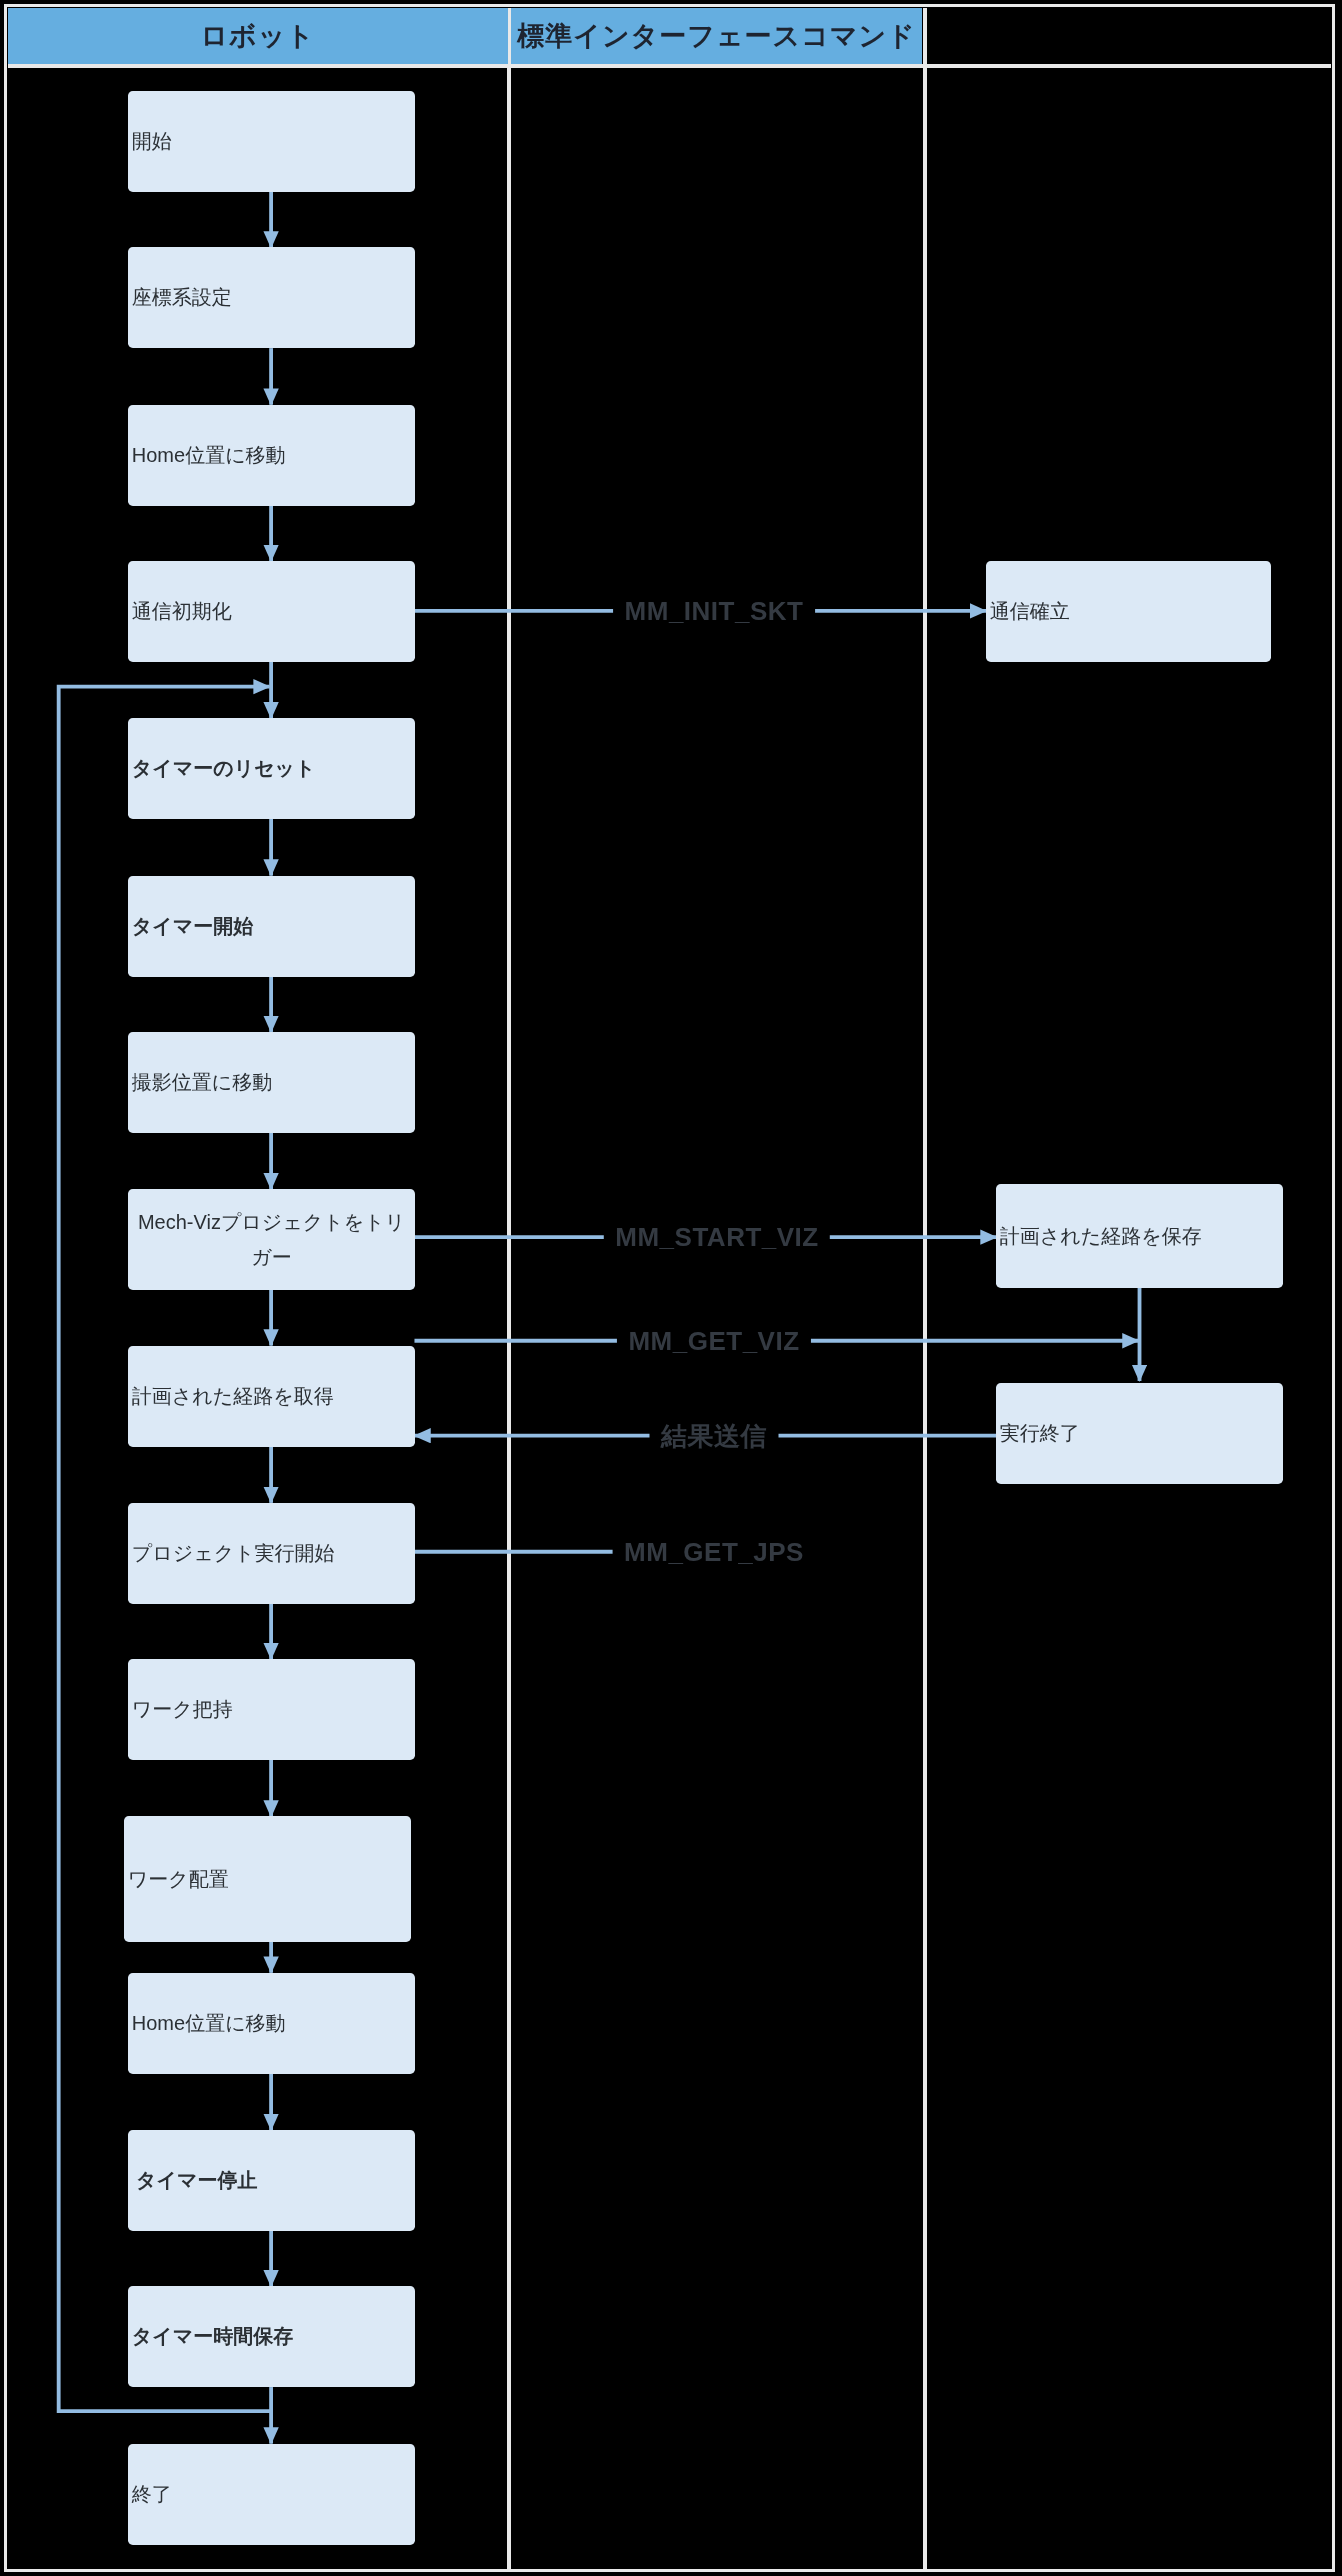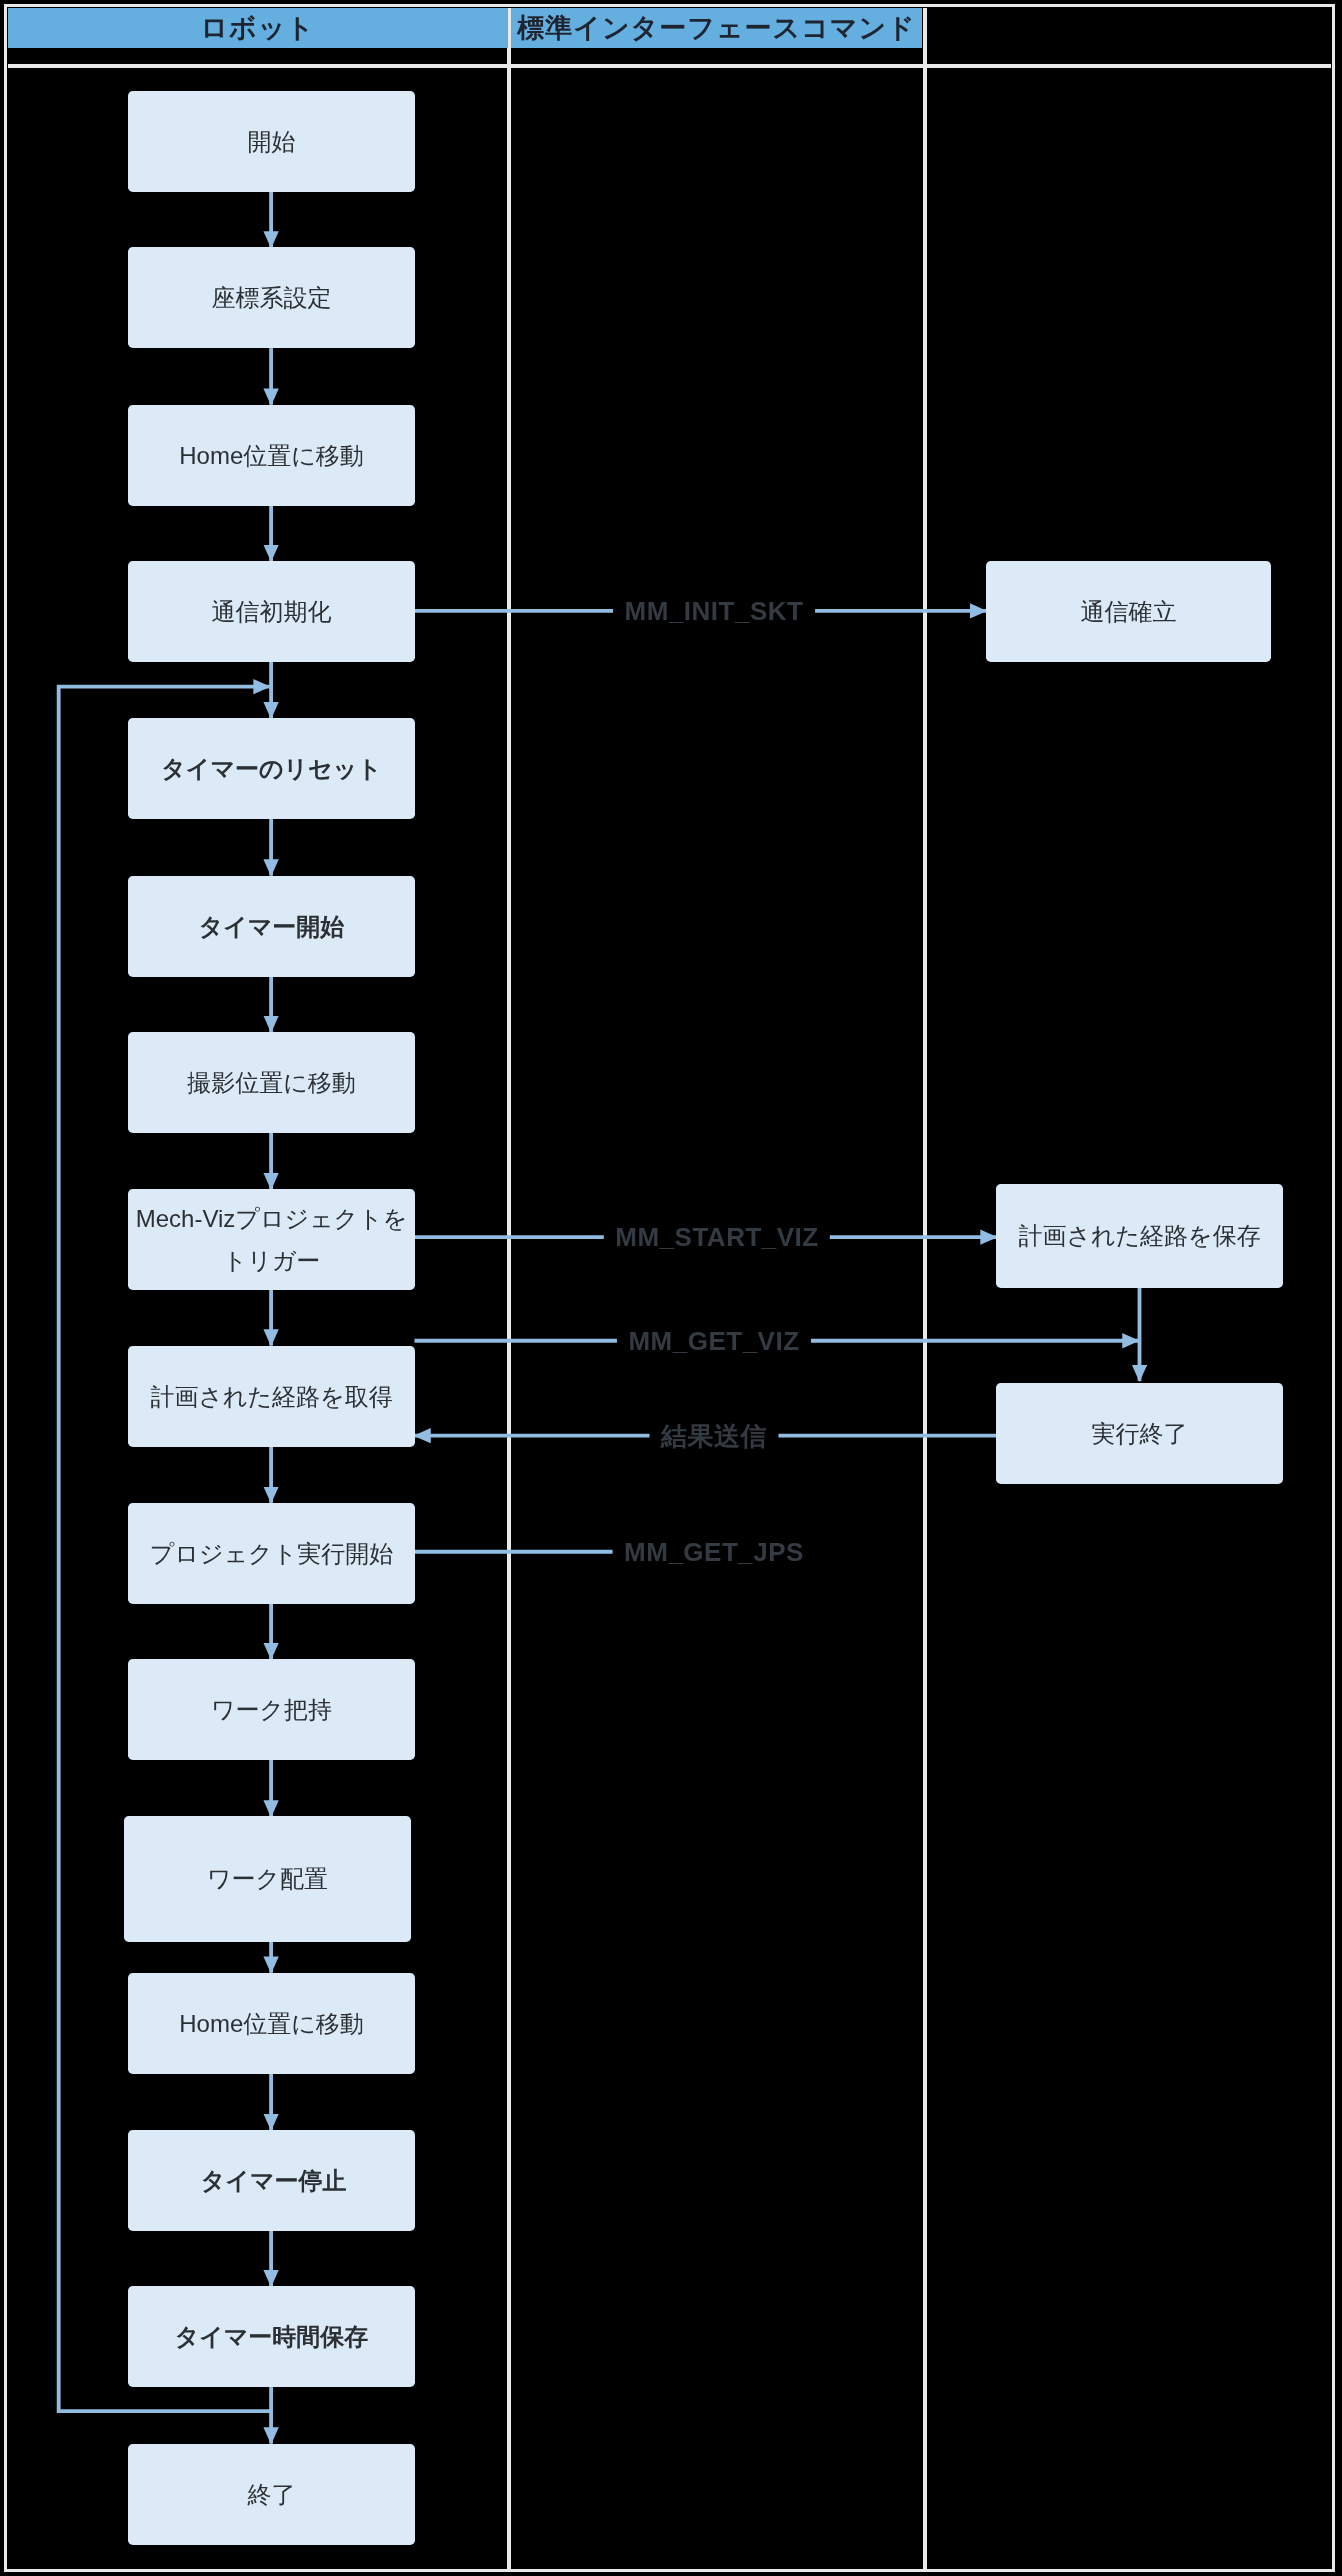--- a/index.html
+++ b/index.html
@@ -2,26 +2,26 @@
 <html style="--header: #65AEE0; --node: #DCE9F6; --grid: #E9E9E9; --bg: #000000; --msgtext: #343A42;"><head>
 <meta charset="utf-8">
 <style>
   html,body{margin:0;padding:0;background:#000;}
   body{width:1343px;height:2576px;position:relative;font-family:"Liberation Sans",sans-serif;}
   .stage{position:absolute;left:0;top:0;width:1343px;height:2576px;background:var(--bg,#000);overflow:hidden;}
   .frame{position:absolute;left:3.8px;top:3.8px;width:1331px;height:2568px;box-sizing:border-box;
          border:3.8px solid var(--grid,#E9E9E9);}
   .vline{position:absolute;top:7.7px;height:2561px;width:3.8px;background:var(--grid,#E9E9E9);}
   .hline{position:absolute;left:7.7px;top:64px;width:1323px;height:3.8px;background:var(--grid,#E9E9E9);}
-  .hcell{position:absolute;top:7.7px;height:40px;background:var(--header,#65AEE0);
+  .hcell{position:absolute;top:7.7px;height:56px;background:var(--header,#65AEE0);
          display:flex;align-items:center;justify-content:center;
          font-weight:bold;font-size:27px;color:#1E2430;letter-spacing:1px;text-align:right;}
   .box{position:absolute;background:var(--node,#DCE9F6);border-radius:4.8px;
-       display:flex;align-items:center;justify-content:center;text-align:center;
-       color:#2B3035;font-size:24px;padding:0 3.8px;box-sizing:border-box;}
+       display:flex;align-items:center;text-align:center;
+       color:#2B3035;font-size:20px;padding:0 3.8px;box-sizing:border-box;}
   .box span{white-space:nowrap;}
   .box.wrap span{white-space:normal;line-height:1.72;}
   .box.bold{font-weight:bold;}
   .msg{position:absolute;transform:translate(-50%,-50%);background:var(--bg,#000);
        color:var(--msgtext,#343A42);font-size:26px;font-weight:600;
        padding:1.9px 11.5px;white-space:nowrap;letter-spacing:0.5px;}
   svg.edges{position:absolute;left:0;top:0;}
 </style>
 </head>
 <body>

